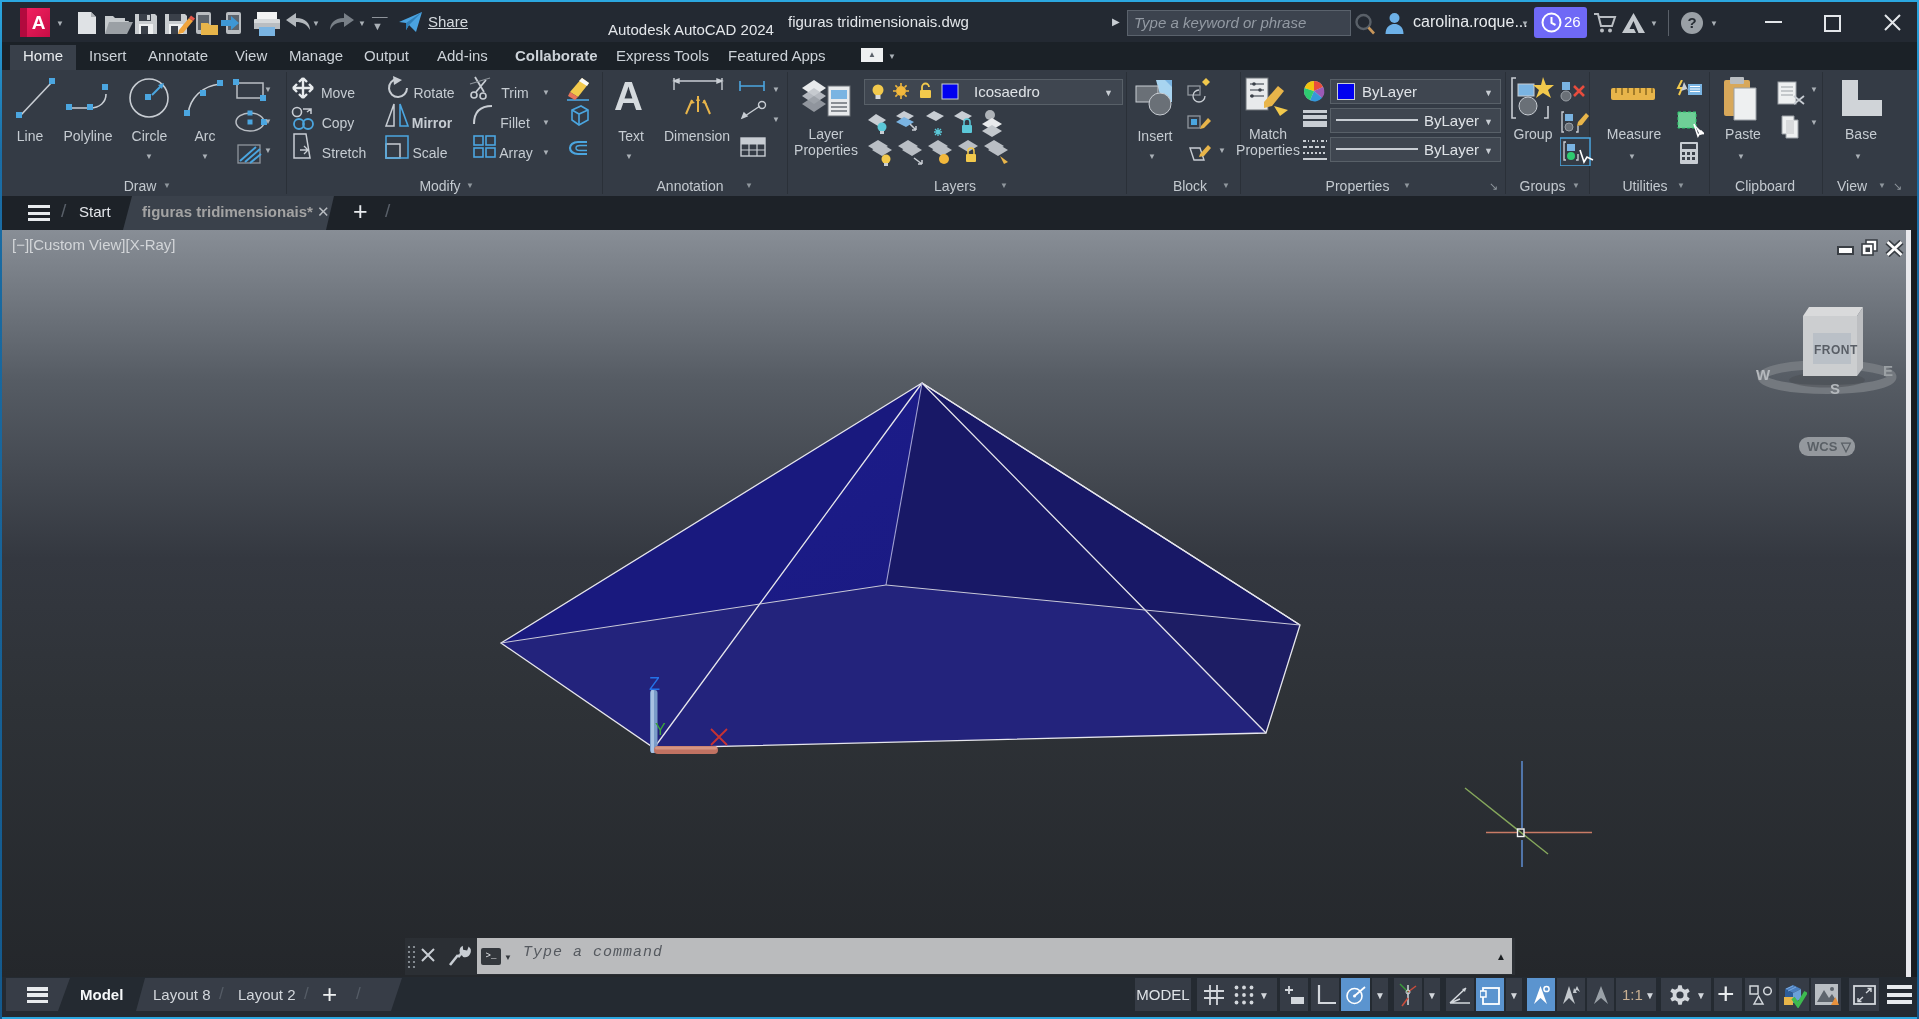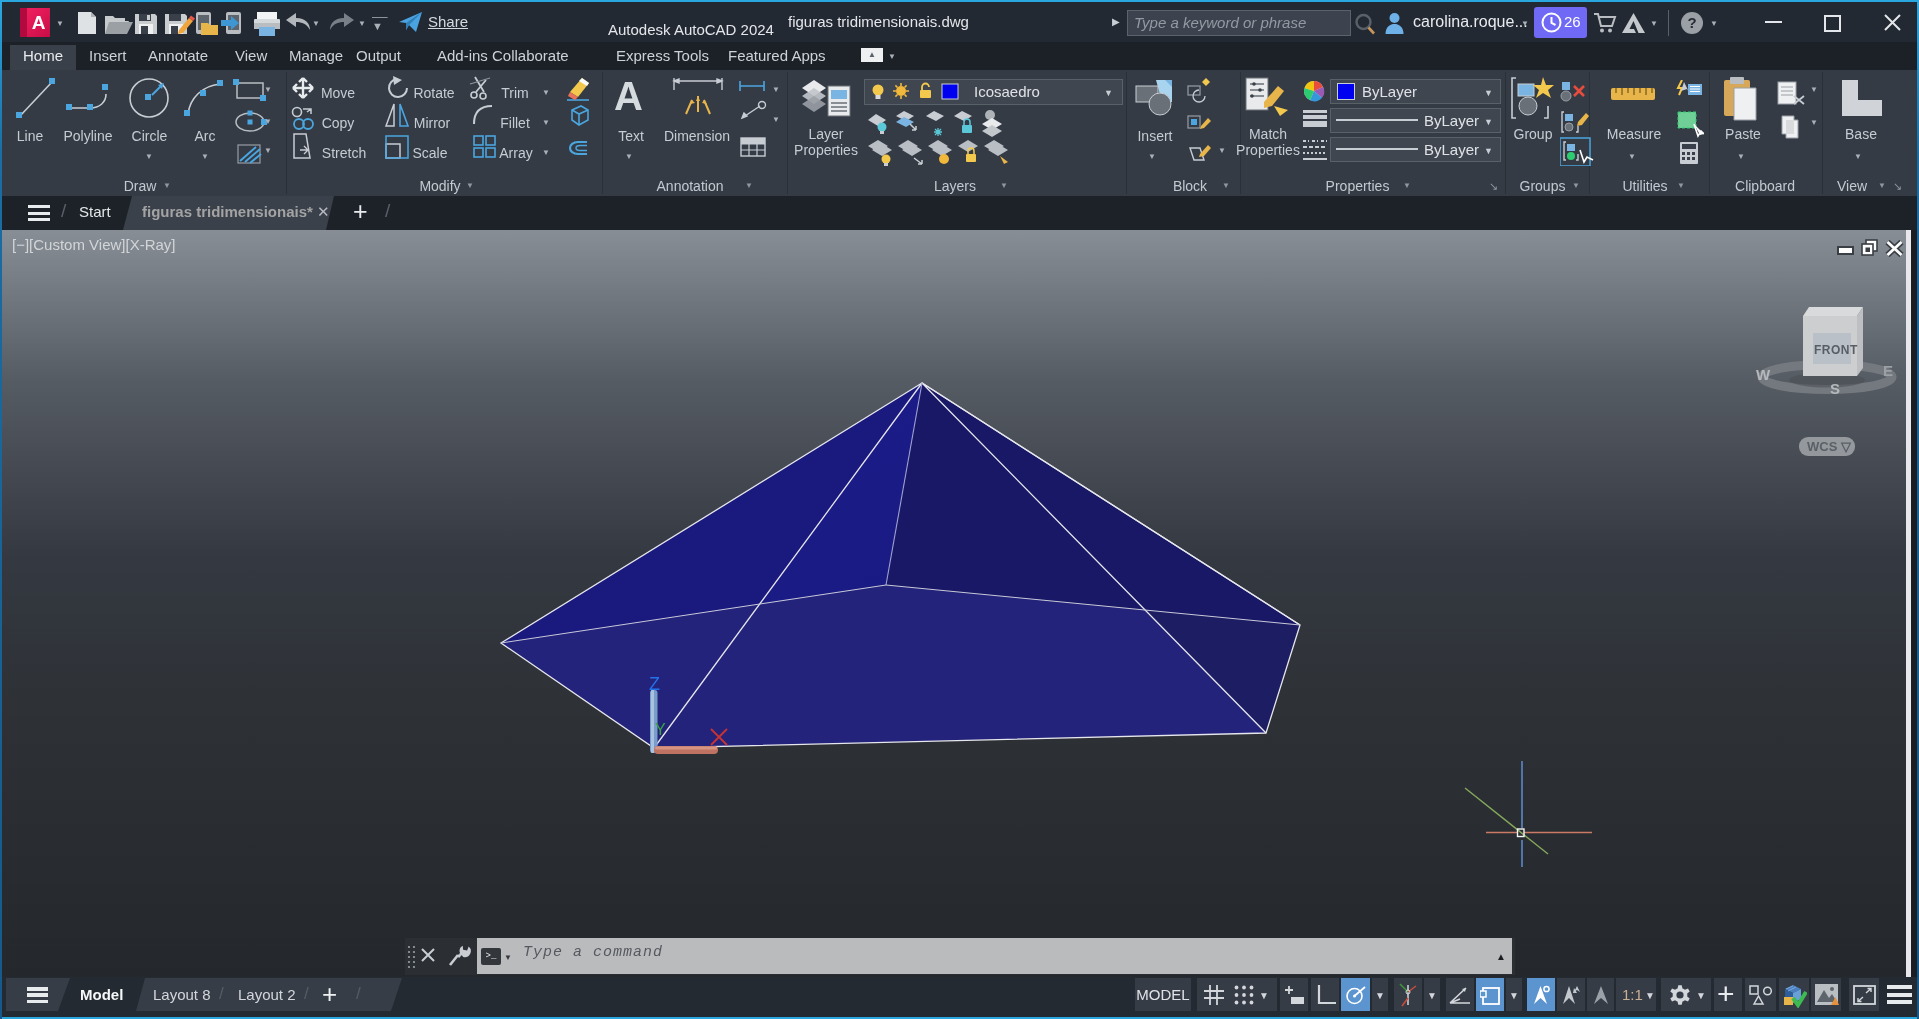--- a/index.html
+++ b/index.html
@@ -109,23 +109,23 @@
         <path d="M1 1 L16 16 M16 1 L1 16" stroke="#e3e6ea" stroke-width="2"></path>
       </svg>
   </div>
   <div id="tabrow">
     <div class="abs" style="left:10px;top:3px;width:66px;height:25px;background:#39404a;"></div>
     <div class="tabname" style="left:23px;color:#e8ebee;">Home</div>
     <div class="tabname" style="left:89px;">Insert</div>
     <div class="tabname" style="left:148px;">Annotate</div>
     <div class="tabname" style="left:235px;">View</div>
     <div class="tabname" style="left:289px;">Manage</div>
-    <div class="tabname" style="left:356px;">Output</div>
+    <div class="tabname" style="left:364px;">Output</div>
     <div class="tabname" style="left:437px;">Add-ins</div>
-    <div class="tabname" style="left:492px;">Collaborate</div>
+    <div class="tabname" style="left:515px;font-weight:bold;">Collaborate</div>
     <div class="tabname" style="left:616px;">Express Tools</div>
     <div class="tabname" style="left:728px;">Featured Apps</div>
     <div class="abs" style="left:861px;top:6px;width:22px;height:14px;background:#eef0f1;color:#5a6069;font-size:8px;text-align:center;line-height:14px;">▲</div>
     <div class="dd" style="left:888px;top:10px;">▼</div>
   </div>
   <div id="ribbon">
   <div class="abs" style="left:0;top:-70px;width:1919px;height:196px;">
     <div class="sep" style="left:286px;"></div>
         <div class="sep" style="left:602px;"></div>
     <div class="sep" style="left:787px;"></div>
@@ -216,21 +216,21 @@
           <rect x="196" y="72" width="9" height="9" fill="none" stroke="#4ba6e0" stroke-width="1.6"></rect>
 
       <path d="M297 66 L288 66 C283 66 280 69 280 72 C280 75 283 78 288 78 L297 78" stroke="#4ba6e0" stroke-width="2.2" fill="none"></path>
           <path d="M297 69.5 L290 69.5 C287 69.5 286 71 286 72 C286 73 287 74.5 290 74.5 L297 74.5" stroke="#4ba6e0" stroke-width="1.4" fill="none"></path>
     </svg>
     <div class="blab" style="left:318px;top:85px;width:40px;">Move</div>
     <div class="blab" style="left:410px;top:85px;width:48px;">Rotate</div>
     <div class="blab" style="left:497px;top:85px;width:36px;">Trim</div>
         <div class="dd" style="left:542px;top:88px;">▼</div>
     <div class="blab" style="left:318px;top:115px;width:40px;">Copy</div>
-    <div class="blab" style="left:410px;top:115px;width:44px;">Mirror</div>
+    <div class="blab" style="left:410px;top:115px;width:44px;font-weight:bold;">Mirror</div>
     <div class="blab" style="left:497px;top:115px;width:36px;">Fillet</div>
         <div class="dd" style="left:542px;top:118px;">▼</div>
     <div class="blab" style="left:318px;top:145px;width:52px;">Stretch</div>
     <div class="blab" style="left:410px;top:145px;width:40px;">Scale</div>
     <div class="blab" style="left:497px;top:145px;width:38px;">Array</div>
         <div class="dd" style="left:542px;top:148px;">▼</div>
     <div class="ptitle" style="left:405px;width:70px;text-align:center;">Modify</div>
     <div class="dd" style="left:466px;top:181px;color:#8f969d;">▼</div>
 
     <div class="abs" style="left:614px;top:74px;color:#d5dade;font-size:40px;font-weight:bold;">A</div>

